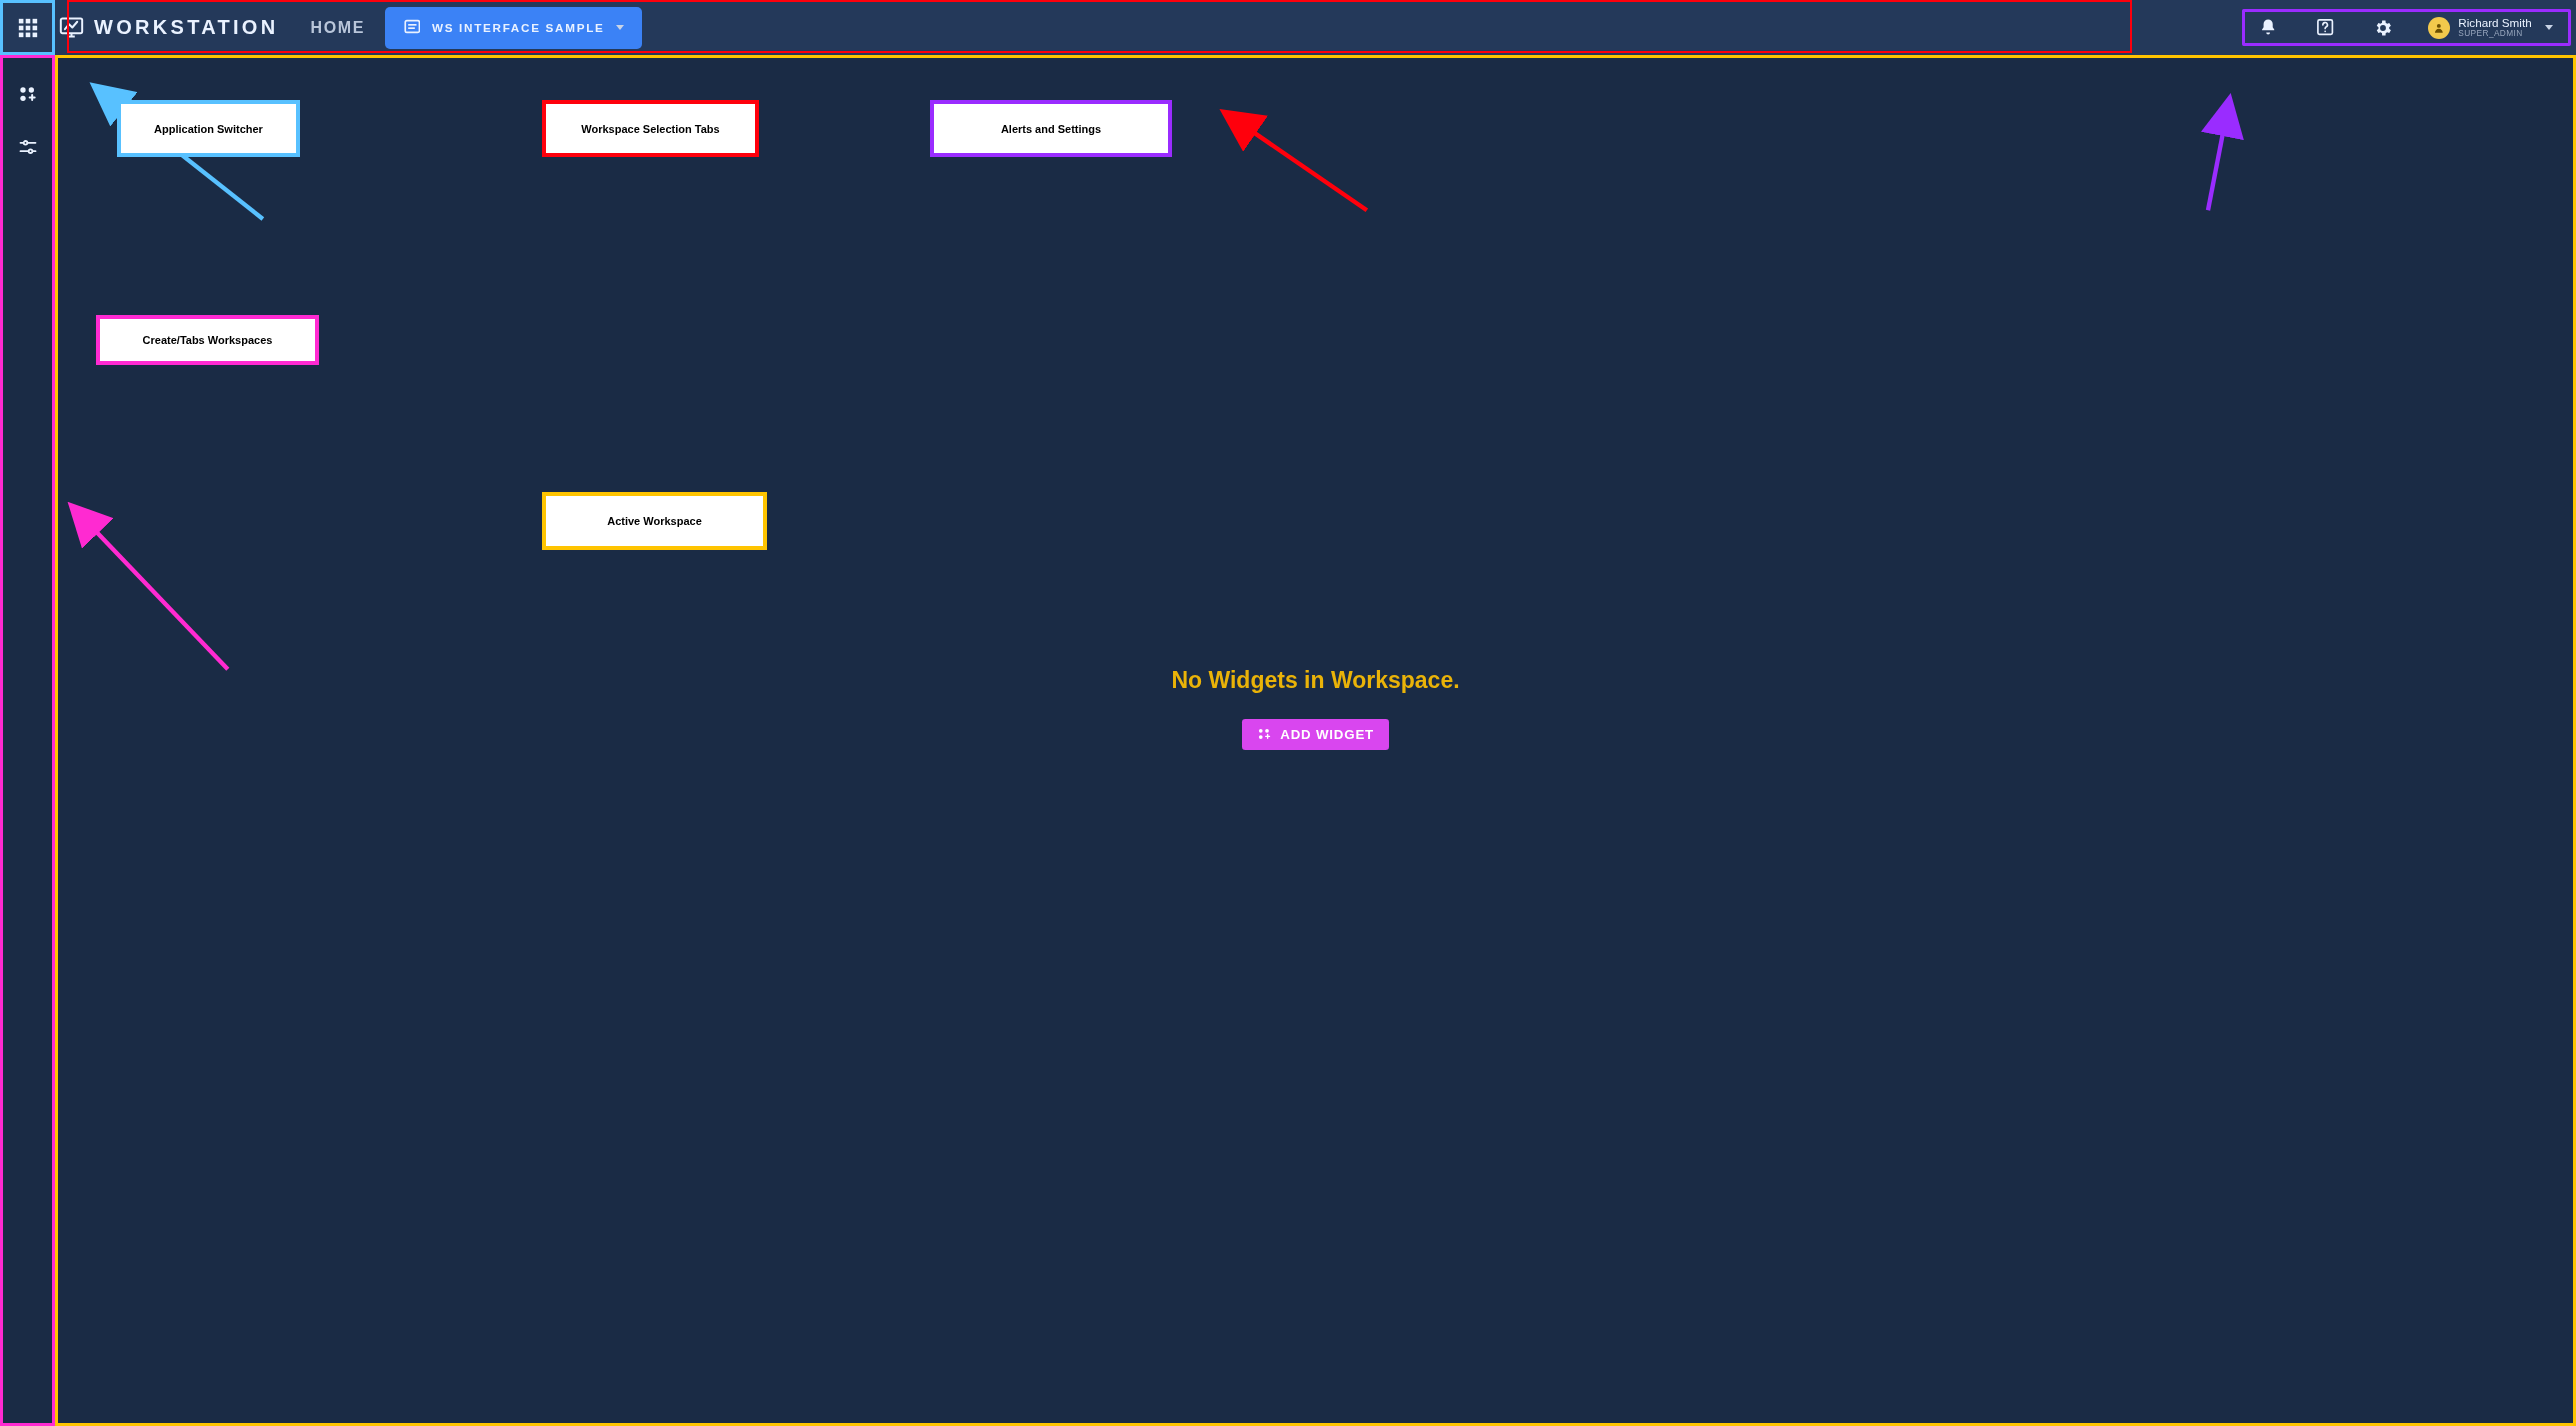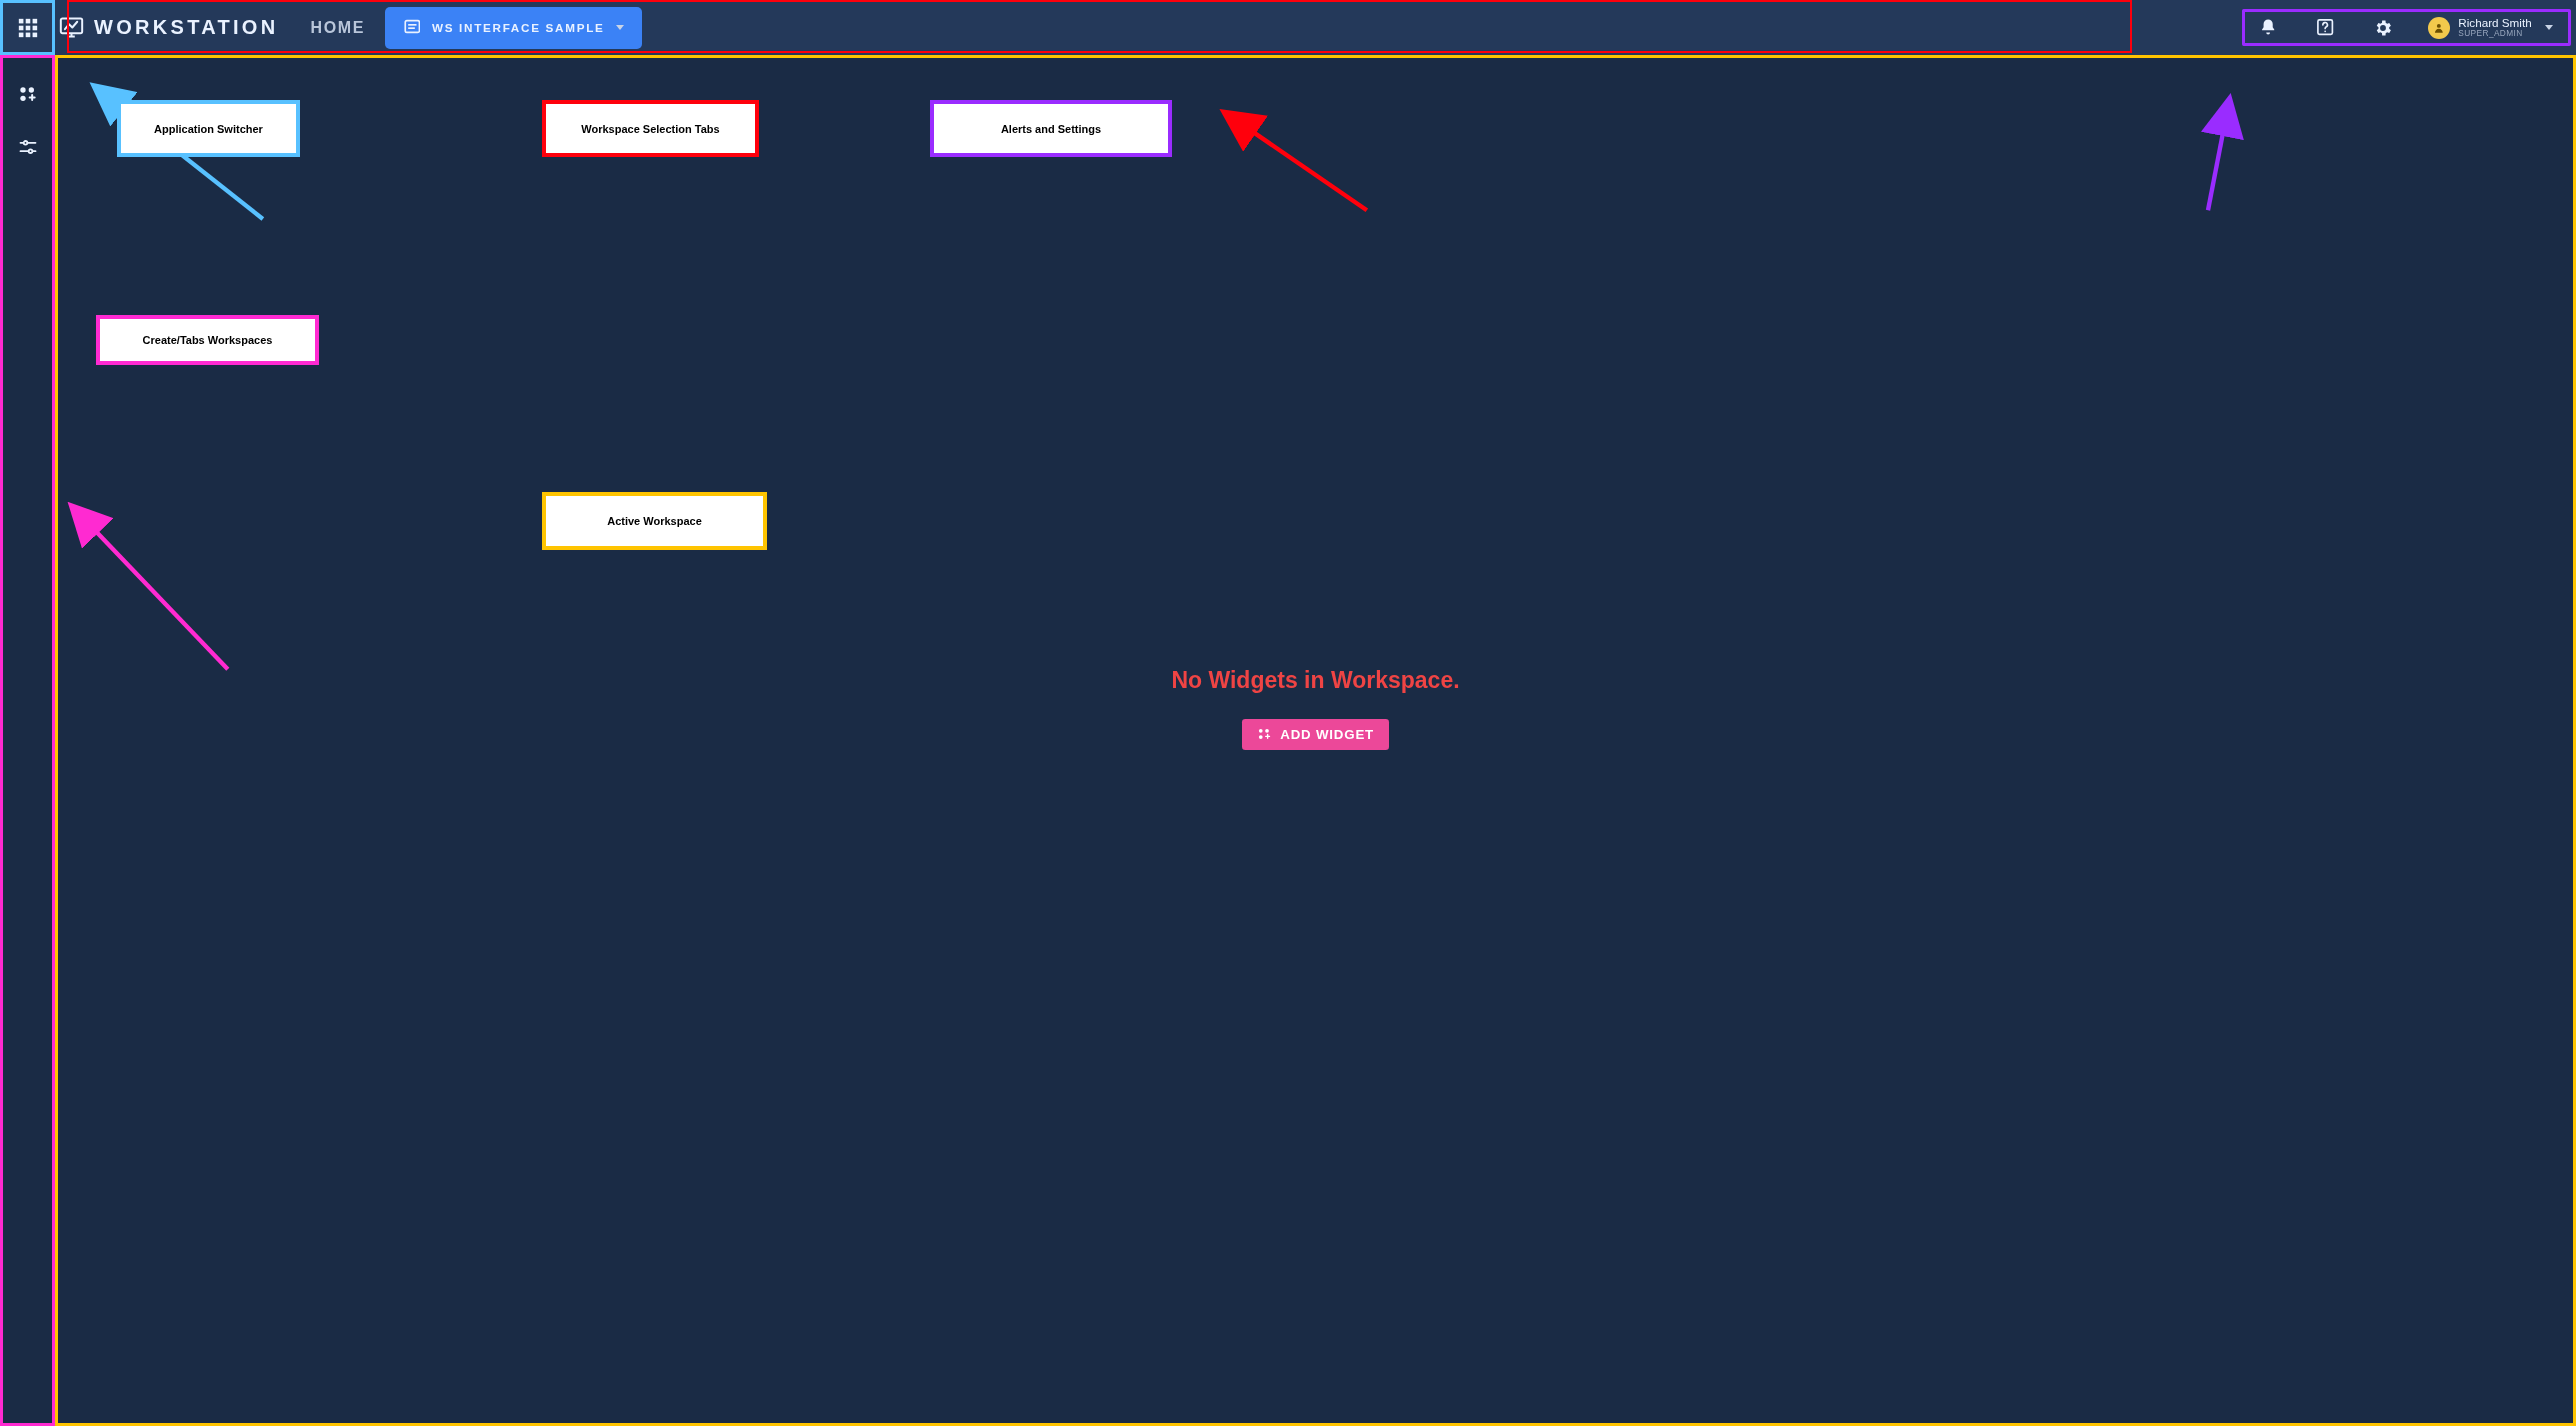--- a/index.html
+++ b/index.html
@@ -103,26 +103,26 @@
   position: relative;
   border: 3.3px solid #ffc400;
   background: #1a2b45;
 }
 .empty-area {
   position: absolute; inset: 0;
   display: flex; flex-direction: column; align-items: center; justify-content: center;
   transform: translateY(-32px);
 }
 .empty-text {
-  font-size: 23px; font-weight: 700; color: #ef4444;
+  font-size: 23px; font-weight: 700; color: #eab308;
   margin-bottom: 25px;
 }
 .add-widget-btn {
   display: flex; align-items: center; gap: 8.3px;
-  background: #ec4899;
+  background: #d946ef;
   color: #fff;
   border: none;
   font-size: 13.3px; font-weight: 700; letter-spacing: 0.8px;
   padding: 8.3px 15px;
   border-radius: 3.3px;
   cursor: pointer;
 }
 .add-widget-btn .plus-icon { width: 15px; height: 15px; }
 
 

